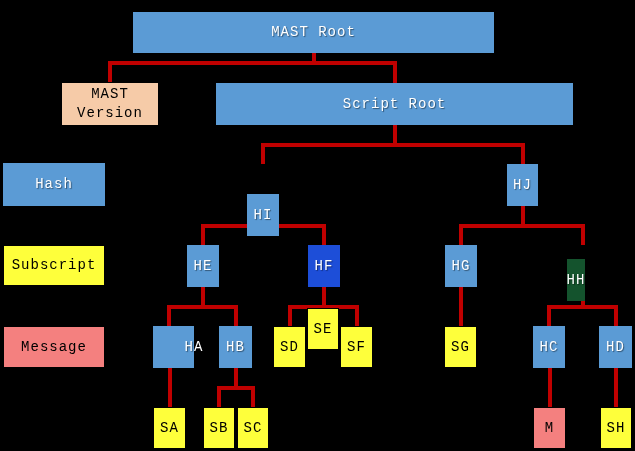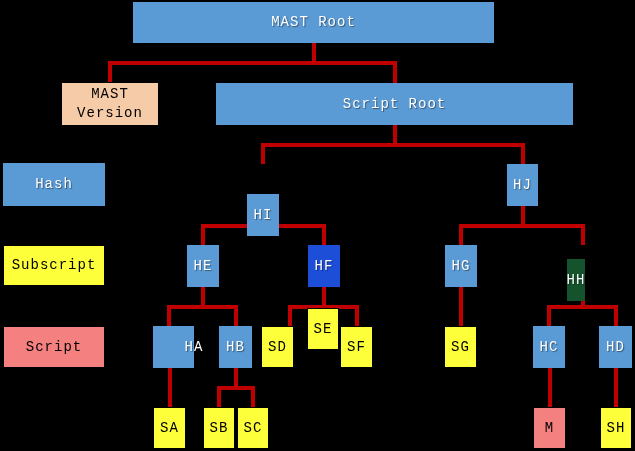--- a/index.html
+++ b/index.html
@@ -68,35 +68,35 @@
     <div class="conn" style="left: 547px; top: 305px; width: 70.5px; height: 4px; background: rgb(192, 0, 0);"></div>
     <div class="conn" style="left: 547px; top: 305px; width: 4px; height: 21px; background: rgb(192, 0, 0);"></div>
     <div class="conn" style="left: 613.5px; top: 305px; width: 4px; height: 21px; background: rgb(192, 0, 0);"></div>
     <div class="conn" style="left: 167.5px; top: 368px; width: 4px; height: 39px; background: rgb(192, 0, 0);"></div>
     <div class="conn" style="left: 233.5px; top: 368px; width: 4px; height: 22px; background: rgb(192, 0, 0);"></div>
     <div class="conn" style="left: 217px; top: 386px; width: 38px; height: 4px; background: rgb(192, 0, 0);"></div>
     <div class="conn" style="left: 217px; top: 386px; width: 4px; height: 21px; background: rgb(192, 0, 0);"></div>
     <div class="conn" style="left: 251px; top: 386px; width: 4px; height: 21px; background: rgb(192, 0, 0);"></div>
     <div class="conn" style="left: 547.5px; top: 368px; width: 4px; height: 39px; background: rgb(192, 0, 0);"></div>
     <div class="conn" style="left: 614px; top: 368px; width: 4px; height: 39px; background: rgb(192, 0, 0);"></div>
-    <div class="node kind-hash" style="left: 133px; top: 2px; width: 361px; height: 41px; background: rgb(91, 155, 213);">MAST Root</div>
+    <div class="node kind-hash" style="left: 133px; top: 12px; width: 361px; height: 41px; background: rgb(91, 155, 213);">MAST Root</div>
     <div class="node kind-version" style="left: 61px; top: 82px; width: 98px; height: 44px; background: rgb(246, 203, 168);">MAST Version</div>
     <div class="node kind-hash" style="left: 216px; top: 83px; width: 357px; height: 42px; background: rgb(91, 155, 213);">Script Root</div>
     <div class="node kind-hash" style="left: 3px; top: 163px; width: 102px; height: 43px; background: rgb(91, 155, 213);">Hash</div>
     <div class="node kind-subscript" style="left: 3px; top: 245px; width: 102px; height: 41px; background: rgb(254, 255, 59);">Subscript</div>
-    <div class="node kind-message" style="left: 3px; top: 326px; width: 102px; height: 42px; background: rgb(244, 128, 127);">Script</div>
+    <div class="node kind-message" style="left: 3px; top: 326px; width: 102px; height: 42px; background: rgb(244, 128, 127);">Message</div>
     <div class="node kind-hash" style="left: 247px; top: 164px; width: 32px; height: 42px; background: rgb(91, 155, 213); margin-top: 30px;">HI</div>
     <div class="node kind-hash" style="left: 507px; top: 164px; width: 31px; height: 42px; background: rgb(91, 155, 213);">HJ</div>
     <div class="node kind-hash" style="left: 187px; top: 245px; width: 32px; height: 42px; background: rgb(91, 155, 213);">HE</div>
     <div class="node kind-hash" style="left: 308px; top: 245px; width: 32px; height: 42px; background: #1d4ed8;">HF</div>
     <div class="node kind-hash" style="left: 445px; top: 245px; width: 32px; height: 42px; background: rgb(91, 155, 213);">HG</div>
     <div class="node kind-hash" style="left: 567px; top: 245px; width: 18px; height: 42px; background: #14532d; margin-top: 14px;">HH</div>
     <div class="node kind-hash" style="left: 153px; top: 326px; width: 32px; height: 42px; background: rgb(91, 155, 213); padding-left: 41px;">HA</div>
     <div class="node kind-hash" style="left: 219px; top: 326px; width: 33px; height: 42px; background: rgb(91, 155, 213);">HB</div>
-    <div class="node kind-subscript" style="left: 261px; top: 326px; width: 33px; height: 42px; background: rgb(254, 255, 59);">SD</div>
+    <div class="node kind-subscript" style="left: 273px; top: 326px; width: 33px; height: 42px; background: rgb(254, 255, 59);">SD</div>
     <div class="node kind-subscript" style="left: 307px; top: 308px; width: 32px; height: 42px; background: rgb(254, 255, 59);">SE</div>
     <div class="node kind-subscript" style="left: 340px; top: 326px; width: 33px; height: 42px; background: rgb(254, 255, 59);">SF</div>
     <div class="node kind-subscript" style="left: 444px; top: 326px; width: 33px; height: 42px; background: rgb(254, 255, 59);">SG</div>
     <div class="node kind-hash" style="left: 533px; top: 326px; width: 32px; height: 42px; background: rgb(91, 155, 213);">HC</div>
     <div class="node kind-hash" style="left: 599px; top: 326px; width: 33px; height: 42px; background: rgb(91, 155, 213);">HD</div>
     <div class="node kind-subscript" style="left: 153px; top: 407px; width: 33px; height: 42px; background: rgb(254, 255, 59);">SA</div>
     <div class="node kind-subscript" style="left: 203px; top: 407px; width: 32px; height: 42px; background: rgb(254, 255, 59);">SB</div>
     <div class="node kind-subscript" style="left: 237px; top: 407px; width: 32px; height: 42px; background: rgb(254, 255, 59);">SC</div>
     <div class="node kind-message" style="left: 533px; top: 407px; width: 33px; height: 42px; background: rgb(244, 128, 127);">M</div>
     <div class="node kind-subscript" style="left: 600px; top: 407px; width: 32px; height: 42px; background: rgb(254, 255, 59);">SH</div>

